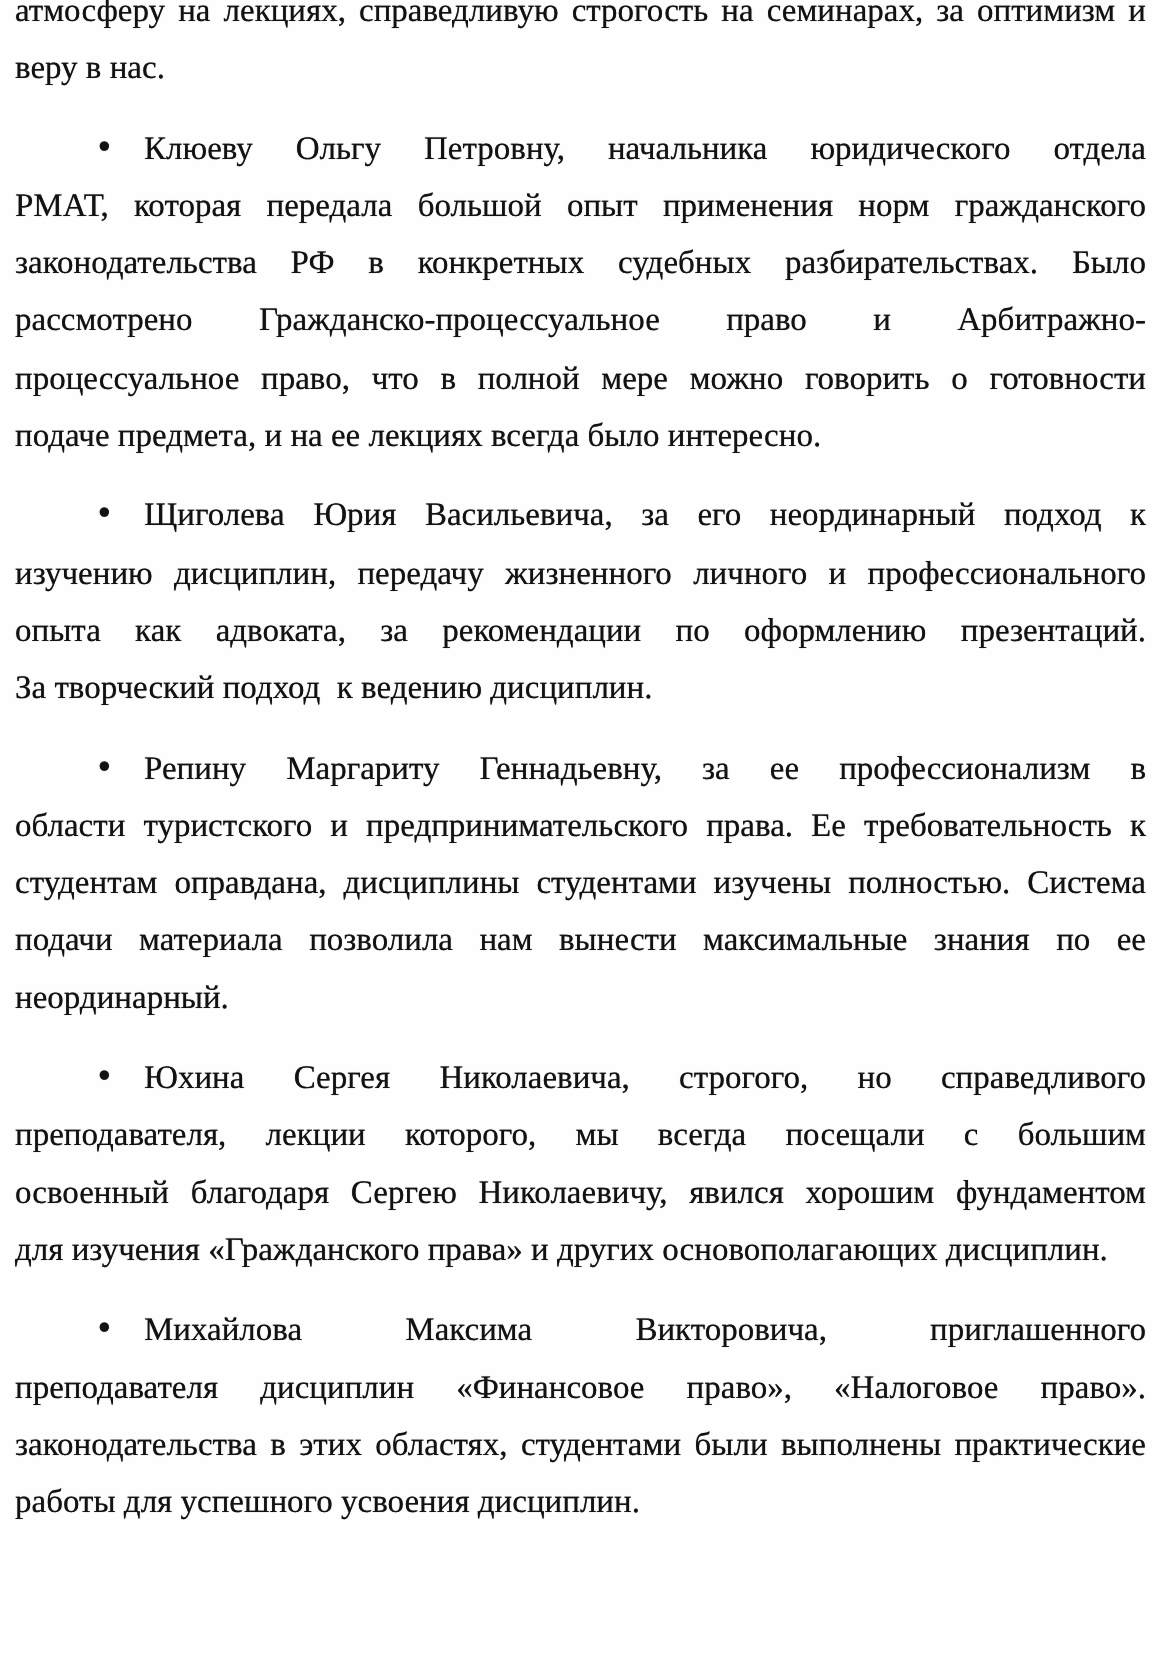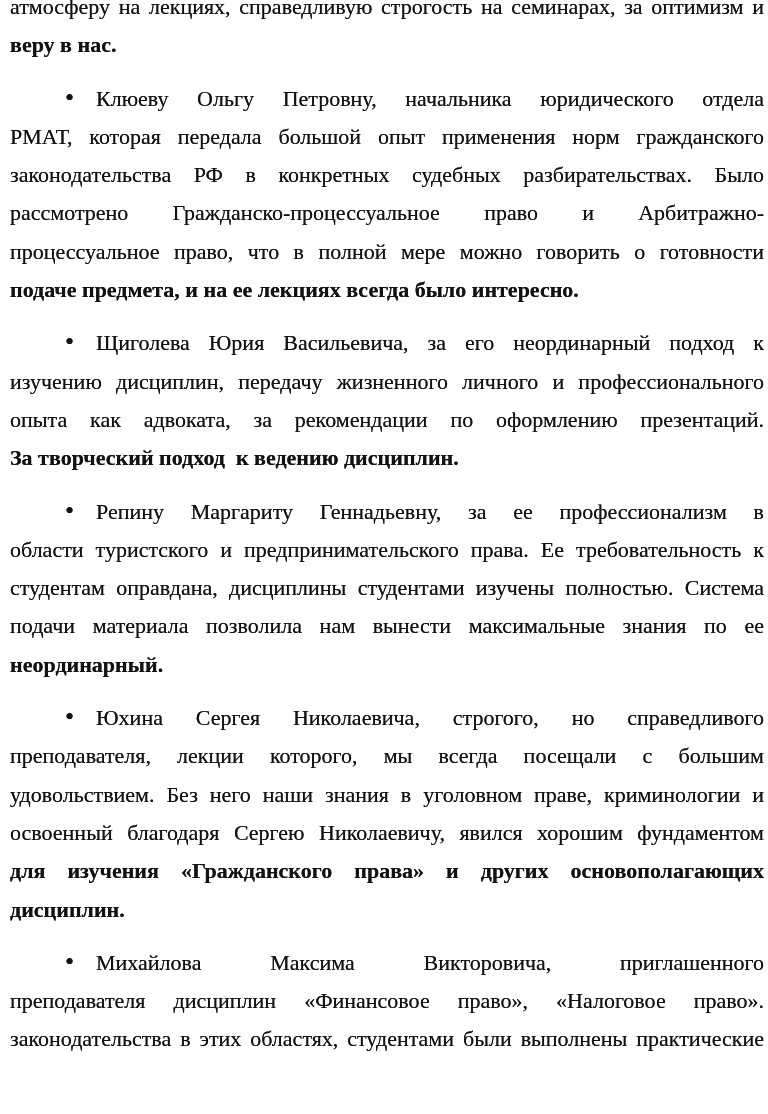--- a/index.html
+++ b/index.html
@@ -29,21 +29,20 @@
     text-shadow: 0 0 0.5px rgba(0,0,0,0.75);
   }
   .para { margin: 0; }
   .line {
     text-align: justify;
     text-align-last: justify;
     white-space: normal;
   }
   .line.last {
     text-align-last: left;
-    font-weight: bold;
   }
   .line.bulleted {
     padding-left: 55px;
     margin-top: 14px;
   }
   .bullet {
     display: inline-block;
     width: 31px;
     font-size: 26px;
     vertical-align: baseline;
@@ -75,23 +74,23 @@
       <div class="para">
         <div class="line bulleted"><span class="bullet">•</span>Репину Маргариту Геннадьевну, за ее профессионализм в</div>
         <div class="line">области туристского и предпринимательского права. Ее требовательность к</div>
         <div class="line">студентам оправдана, дисциплины студентами изучены полностью. Система</div>
         <div class="line">подачи материала позволила нам вынести максимальные знания по ее</div>
         <div class="line last">неординарный.</div>
       </div>
       <div class="para">
         <div class="line bulleted"><span class="bullet">•</span>Юхина Сергея Николаевича, строгого, но справедливого</div>
         <div class="line">преподавателя, лекции которого, мы всегда посещали с большим</div>
-        <div class="line">удовольствием. Без него наши знания в уголовном праве, криминологии и</div>
         <div class="line">освоенный благодаря Сергею Николаевичу, явился хорошим фундаментом</div>
         <div class="line last">для изучения «Гражданского права» и других основополагающих дисциплин.</div>
       </div>
       <div class="para">
         <div class="line bulleted"><span class="bullet">•</span>Михайлова Максима Викторовича, приглашенного</div>
         <div class="line">преподавателя дисциплин «Финансовое право», «Налоговое право».</div>
         <div class="line">законодательства в этих областях, студентами были выполнены практические</div>
+        <div class="line last">работы для успешного усвоения дисциплин.</div>
       </div>
     </div>
 </div>
 
 </body></html>

